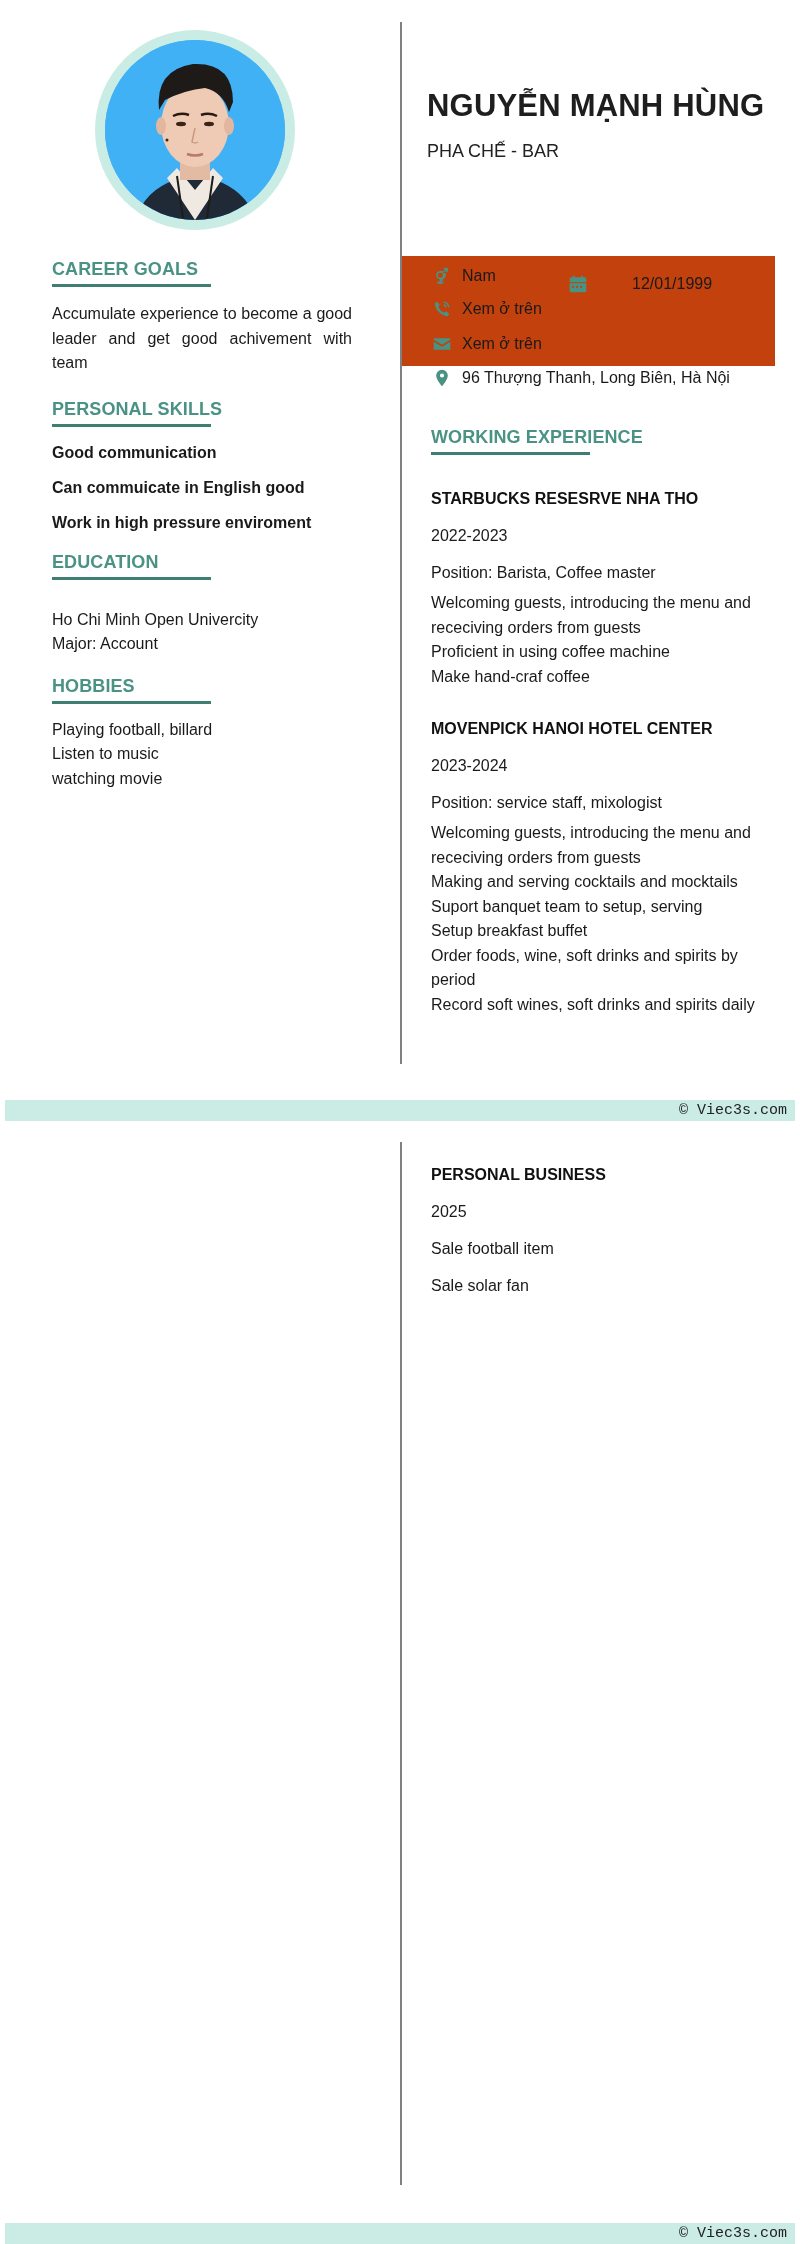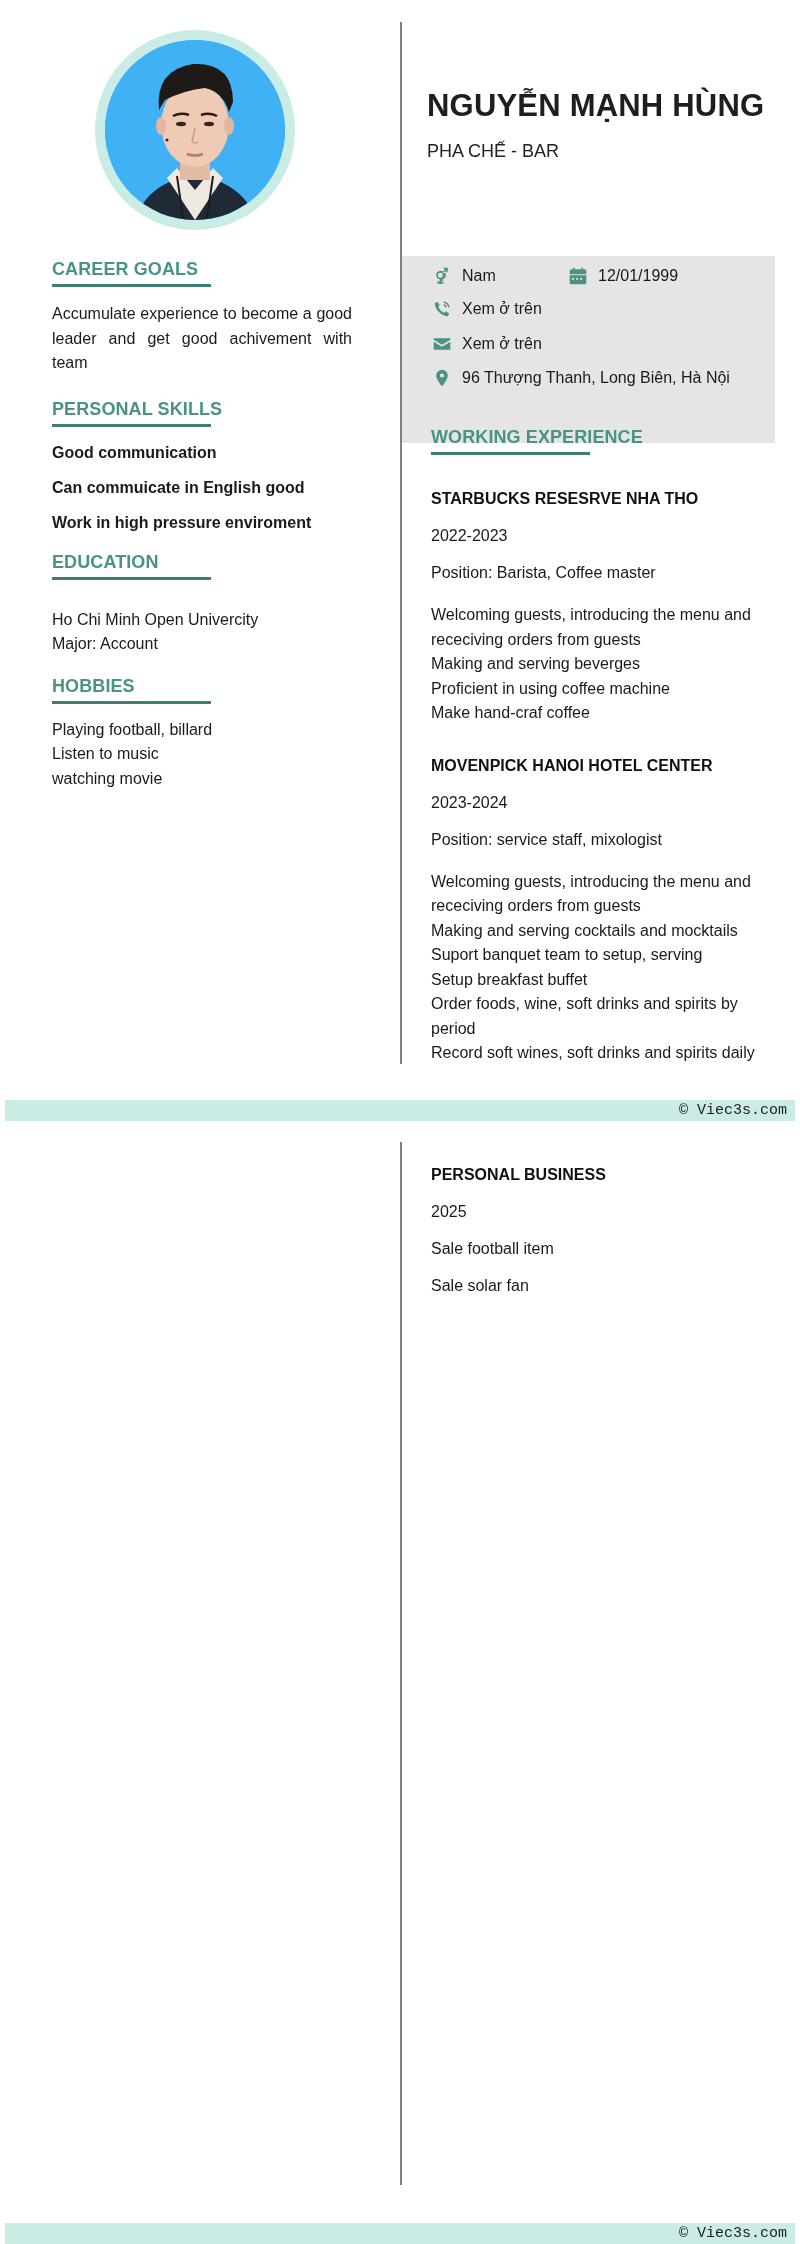--- a/index.html
+++ b/index.html
@@ -64,33 +64,33 @@
       position: absolute; left: 427px; top: 88px;
       font-size: 31px; font-weight: bold; color: #1e1e1e; letter-spacing: 0.2px;
     }
     .role {
       position: absolute; left: 427px; top: 141px;
       font-size: 18px; color: #222;
     }
 
     
     .contact {
-      position: absolute; left: 402px; top: 256px; width: 373px; height: 187px;
-      background: #e5e5e5;
+      position: absolute; left: 402px; top: 256px; width: 373px; height: 110px;
+      background: #c2410c;
     }
     .c-row { position: absolute; display: flex; align-items: center; height: 24px; font-size: 16px; color: #1a1a1a; }
     .c-icon { width: 20px; height: 20px; margin-right: 10px; display: inline-flex; align-items: center; justify-content: center; }
     .c-icon svg { width: 20px; height: 20px; fill: #4a9384; }
 
     
     .right { position: absolute; left: 431px; width: 340px; }
     .we { top: 426px; }
     .job-title { font-weight: bold; font-size: 16px; line-height: 20px; color: #111; }
     .job-line { font-size: 16px; line-height: 20px; margin-top: 17px; }
-    .job-desc { font-size: 16px; line-height: 24.5px; margin-top: 20px; }
+    .job-desc { font-size: 16px; line-height: 24.5px; margin-top: 8px; }
     .job-desc div { }
     .job2 { margin-top: 30px; }
   </style>
 </head>
 <body>
 
 <div class="page page1">
   <div class="divider"></div>
 
   <div class="avatar-ring">
@@ -129,21 +129,21 @@
 
   <div class="contact">
     <div class="c-row" style="left:30px; top:8px;">
       <span class="c-icon">
         <svg viewBox="0 0 24 24">
             <path d="M12 6a5 5 0 1 0 1 9.9V18h2v-2.1A5 5 0 0 0 12 6zm0 2a3 3 0 1 1 0 6 3 3 0 0 1 0-6zM15 2h6v6l-2-2-3 3-1.4-1.4 3-3zM11 16h2v6h-2zM8 19h8v2H8z" transform="translate(-2 0)"></path>
           </svg>
       </span>
       <span>Nam</span>
     </div>
-    <div class="c-row" style="left:166px; top:8px;">
+    <div class="c-row" style="left:166px; top:16px;gap:34px;">
       <span class="c-icon">
         <svg viewBox="0 0 24 24">
             <path d="M6 2h2v2h8V2h2v2h2a2 2 0 0 1 2 2v4H2V6a2 2 0 0 1 2-2h2zM2 11h20v9a2 2 0 0 1-2 2H4a2 2 0 0 1-2-2zm5 4.5a1.2 1.2 0 1 0 0 .01zm5 0a1.2 1.2 0 1 0 0 .01zm5 0a1.2 1.2 0 1 0 0 .01z"></path>
           </svg>
       </span>
       <span>12/01/1999</span>
     </div>
     <div class="c-row" style="left:30px; top:41px;">
       <span class="c-icon">
         <svg viewBox="0 0 24 24">
@@ -210,21 +210,20 @@
   <div class="right we">
     <div class="sec-title">WORKING EXPERIENCE</div>
     <div class="sec-rule"></div>
 
     <div style="margin-top:34px;">
       <div class="job-title">STARBUCKS RESESRVE NHA THO</div>
       <div class="job-line">2022-2023</div>
       <div class="job-line">Position: Barista, Coffee master</div>
       <div class="job-desc">
         <div>Welcoming guests, introducing the menu and receciving orders from guests</div>
-        <div>Making and serving beverges</div>
         <div>Proficient in using coffee machine</div>
         <div>Make hand-craf coffee</div>
       </div>
     </div>
 
     <div class="job2">
       <div class="job-title">MOVENPICK HANOI HOTEL CENTER</div>
       <div class="job-line">2023-2024</div>
       <div class="job-line">Position: service staff, mixologist</div>
       <div class="job-desc">

